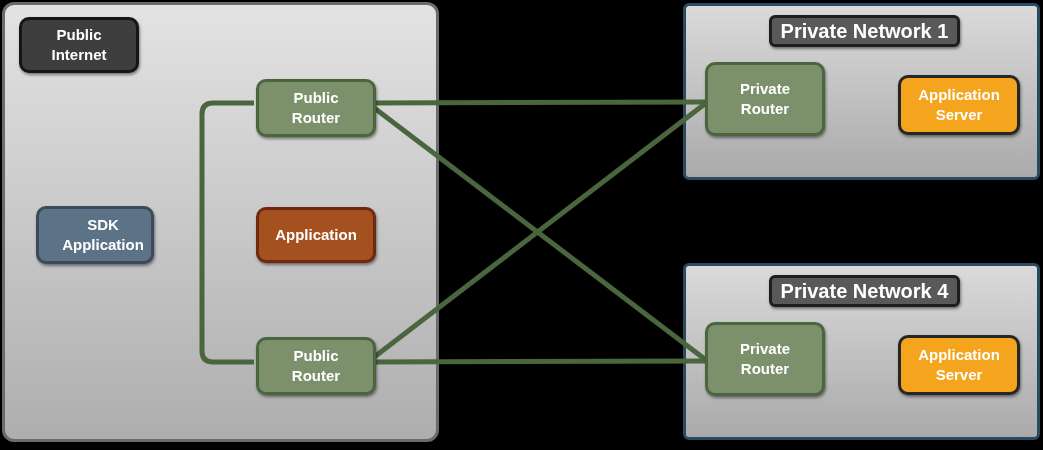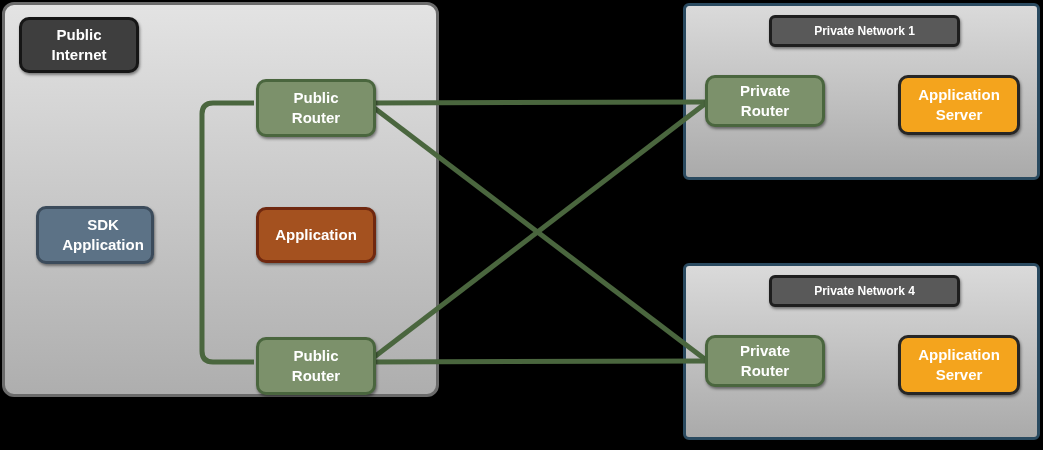--- a/index.html
+++ b/index.html
@@ -16,21 +16,21 @@
     overflow: hidden;
   }
   
   .zone {
     position: absolute;
     box-sizing: border-box;
     border-radius: 12px;
     box-shadow: 2px 3px 5px rgba(0,0,0,0.65);
   }
   .zone.public {
-    left: 2px; top: 2px; width: 437px; height: 395px;
+    left: 2px; top: 2px; width: 437px; height: 440px;
     border: 3px solid var(--zone_border, #6B6B6B);
     background: linear-gradient(180deg, var(--zone_fill_top, #E3E3E3), var(--zone_fill_bottom, #AEAEAE));
   }
   .zone.network {
     left: 683px; width: 357px; height: 177px;
     border: 3px solid var(--network_border, #2A4A60);
     border-radius: 6px;
     background: linear-gradient(180deg, #DADADA, #AAAAAA);
   }
   .zone.network.n1 { top: 3px; }
@@ -68,38 +68,38 @@
     border: 3px solid var(--controller_border, #70280F);
     left: 251px; top: 202px; width: 120px; height: 56px;
   }
   .node.router {
     background: var(--router_fill, #7C916B);
     border: 3px solid var(--router_border, #4A663E);
     width: 120px; height: 58px;
   }
   .node.pub-router-top    { left: 251px; top: 74px;  }
   .node.pub-router-bottom { left: 251px; top: 332px; }
-  .node.priv-router       { left: 19px;  top: 69px; height: 52px; }
+  .node.priv-router       { left: 19px;  top: 56px; height: 74px; }
   .node.server {
     background: var(--server_fill, #F4A41D);
     border: 3px solid var(--server_border, #262626);
     left: 212px; top: 69px; width: 122px; height: 60px;
   }
   .network-title {
     position: absolute;
     z-index: 2;
     box-sizing: border-box;
     left: 83px; top: 9px; width: 191px; height: 32px;
     display: flex; align-items: center; justify-content: center;
     background: var(--network_title_fill, #595959);
     border: 3px solid #1E1E1E;
     border-radius: 6px;
     color: var(--text_color, #FFF);
     font-weight: 700;
-    font-size: 12px;
+    font-size: 20px;
     box-shadow: 1px 2px 3px rgba(0,0,0,0.45);
     white-space: nowrap;
   }
 
   
   #links {
     position: absolute;
     left: 0; top: 0;
     z-index: 1;
     pointer-events: none;

